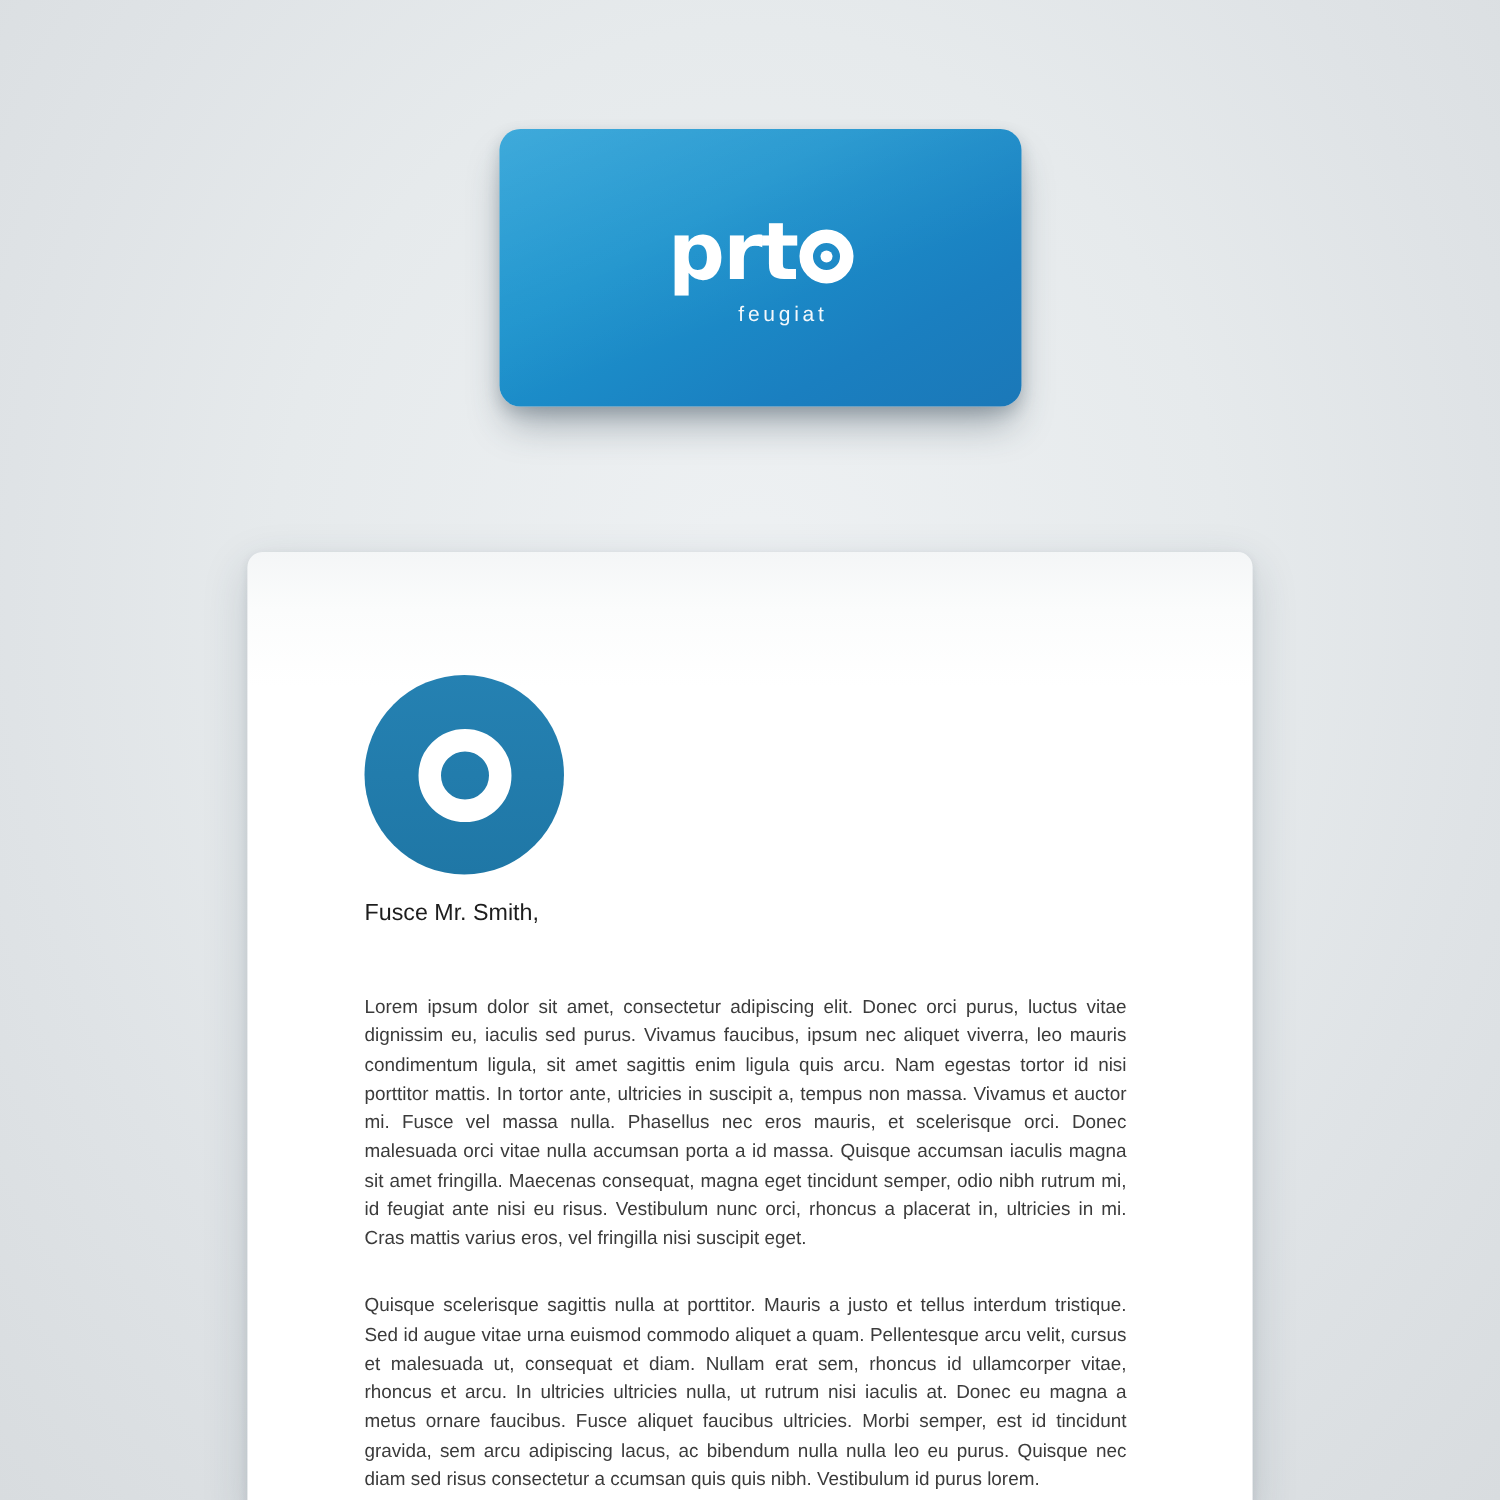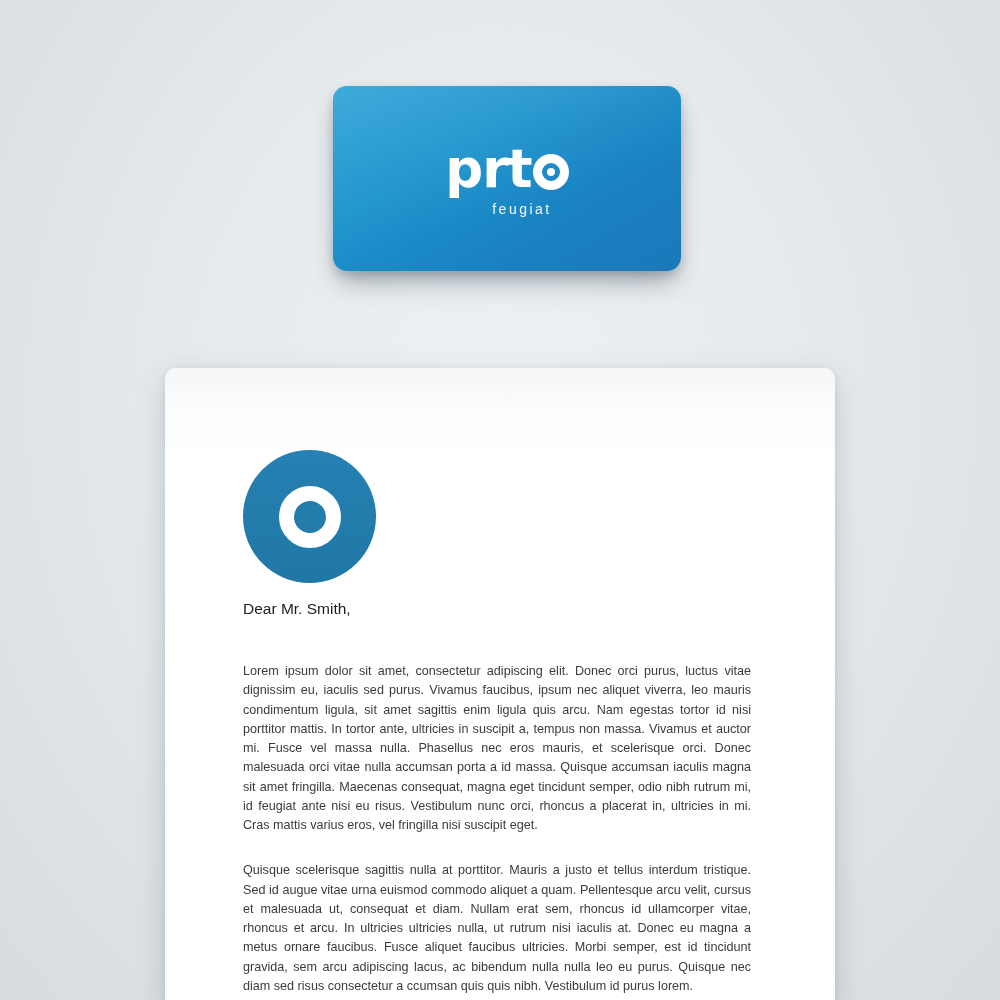--- a/index.html
+++ b/index.html
@@ -147,18 +147,18 @@
   <div class="card-sheen"></div>
   <div class="card-logo">
     <div class="word"><span>p</span><span>rt</span><span class="o-ring"></span></div>
     <div class="sub">feugiat</div>
   </div>
 </div>
 
 <div class="page">
   <div class="page-logo"></div>
   <div class="letter-body">
-    <p class="salutation">Dear Mr. Smith,</p>
+    <p class="salutation">Fusce Mr. Smith,</p>
     <p class="para">Lorem ipsum dolor sit amet, consectetur adipiscing elit. Donec orci purus, luctus vitae dignissim eu, iaculis sed purus. Vivamus faucibus, ipsum nec aliquet viverra, leo mauris condimentum ligula, sit amet sagittis enim ligula quis arcu. Nam egestas tortor id nisi porttitor mattis. In tortor ante, ultricies in suscipit a, tempus non massa. Vivamus et auctor mi. Fusce vel massa nulla. Phasellus nec eros mauris, et scelerisque orci. Donec malesuada orci vitae nulla accumsan porta a id massa. Quisque accumsan iaculis magna sit amet fringilla. Maecenas consequat, magna eget tincidunt semper, odio nibh rutrum mi, id feugiat ante nisi eu risus. Vestibulum nunc orci, rhoncus a placerat in, ultricies in mi. Cras mattis varius eros, vel fringilla nisi suscipit eget.</p>
     <p class="para">Quisque scelerisque sagittis nulla at porttitor. Mauris a justo et tellus interdum tristique. Sed id augue vitae urna euismod commodo aliquet a quam. Pellentesque arcu velit, cursus et malesuada ut, consequat et diam. Nullam erat sem, rhoncus id ullamcorper vitae, rhoncus et arcu. In ultricies ultricies nulla, ut rutrum nisi iaculis at. Donec eu magna a metus ornare faucibus. Fusce aliquet faucibus ultricies. Morbi semper, est id tincidunt gravida, sem arcu adipiscing lacus, ac bibendum nulla nulla leo eu purus. Quisque nec diam sed risus consectetur a ccumsan quis quis nibh. Vestibulum id purus lorem.</p>
 
   </div>
 </div>
 
 </body></html>

